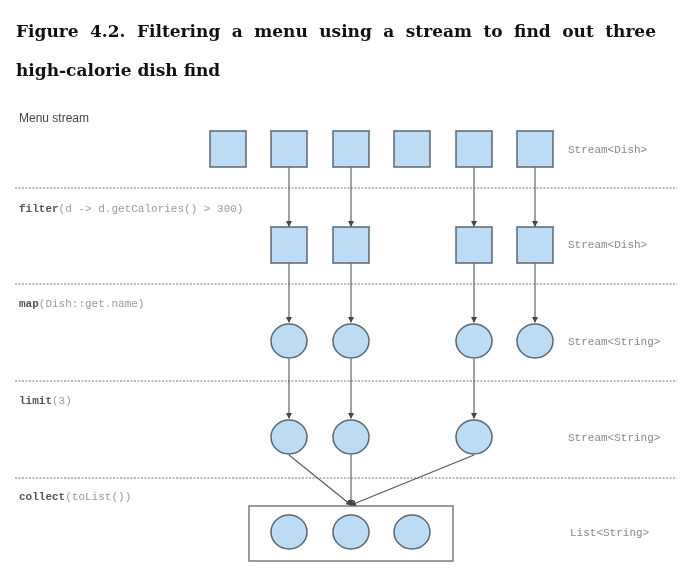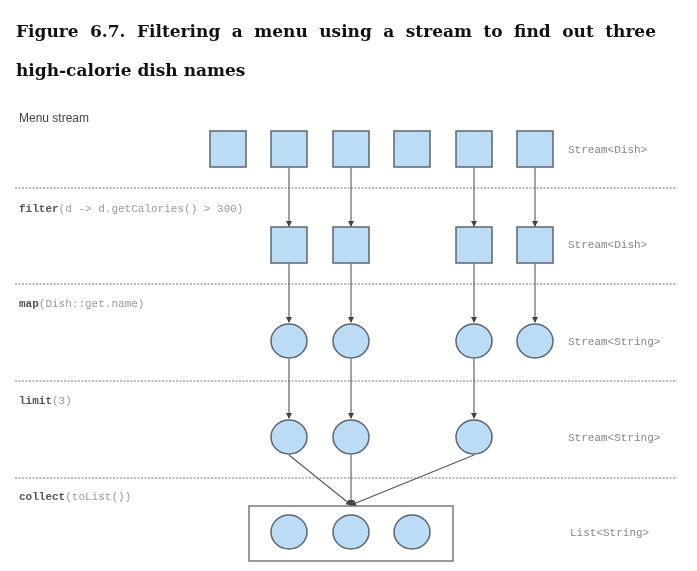--- a/index.html
+++ b/index.html
@@ -18,22 +18,22 @@
     .type-label { font-family: "Liberation Mono", monospace; font-size: 11px; fill: #888; }
     .sep { stroke: #777; stroke-width: 1; stroke-dasharray: 2 1.5; }
     .node { fill: #bcdcf5; stroke: #5b6670; stroke-width: 1.5; }
     .edge { stroke: #555; stroke-width: 1.1; fill: none; }
     .box { fill: none; stroke: #666; stroke-width: 1.3; }
   </style>
 </head>
 <body>
 
 <div class="caption">
-  <span class="line1">Figure 6.7. Filtering a menu using a stream to find out three</span>
-  <span class="line2">high-calorie dish names</span>
+  <span class="line1">Figure 4.2. Filtering a menu using a stream to find out three</span>
+  <span class="line2">high-calorie dish find</span>
 </div>
 
 <svg class="diagram" width="697" height="571" viewBox="0 0 697 571" xmlns="http://www.w3.org/2000/svg">
   <defs>
     <marker id="arrowhead" markerWidth="6" markerHeight="6" refX="5" refY="3" orient="auto" markerUnits="userSpaceOnUse">
       <path d="M0,0 L6,3 L0,6 z" fill="#444"></path>
     </marker>
   </defs>
   <g id="separators">
       <line x1="15" x2="677" y1="188" y2="188" class="sep"></line>

